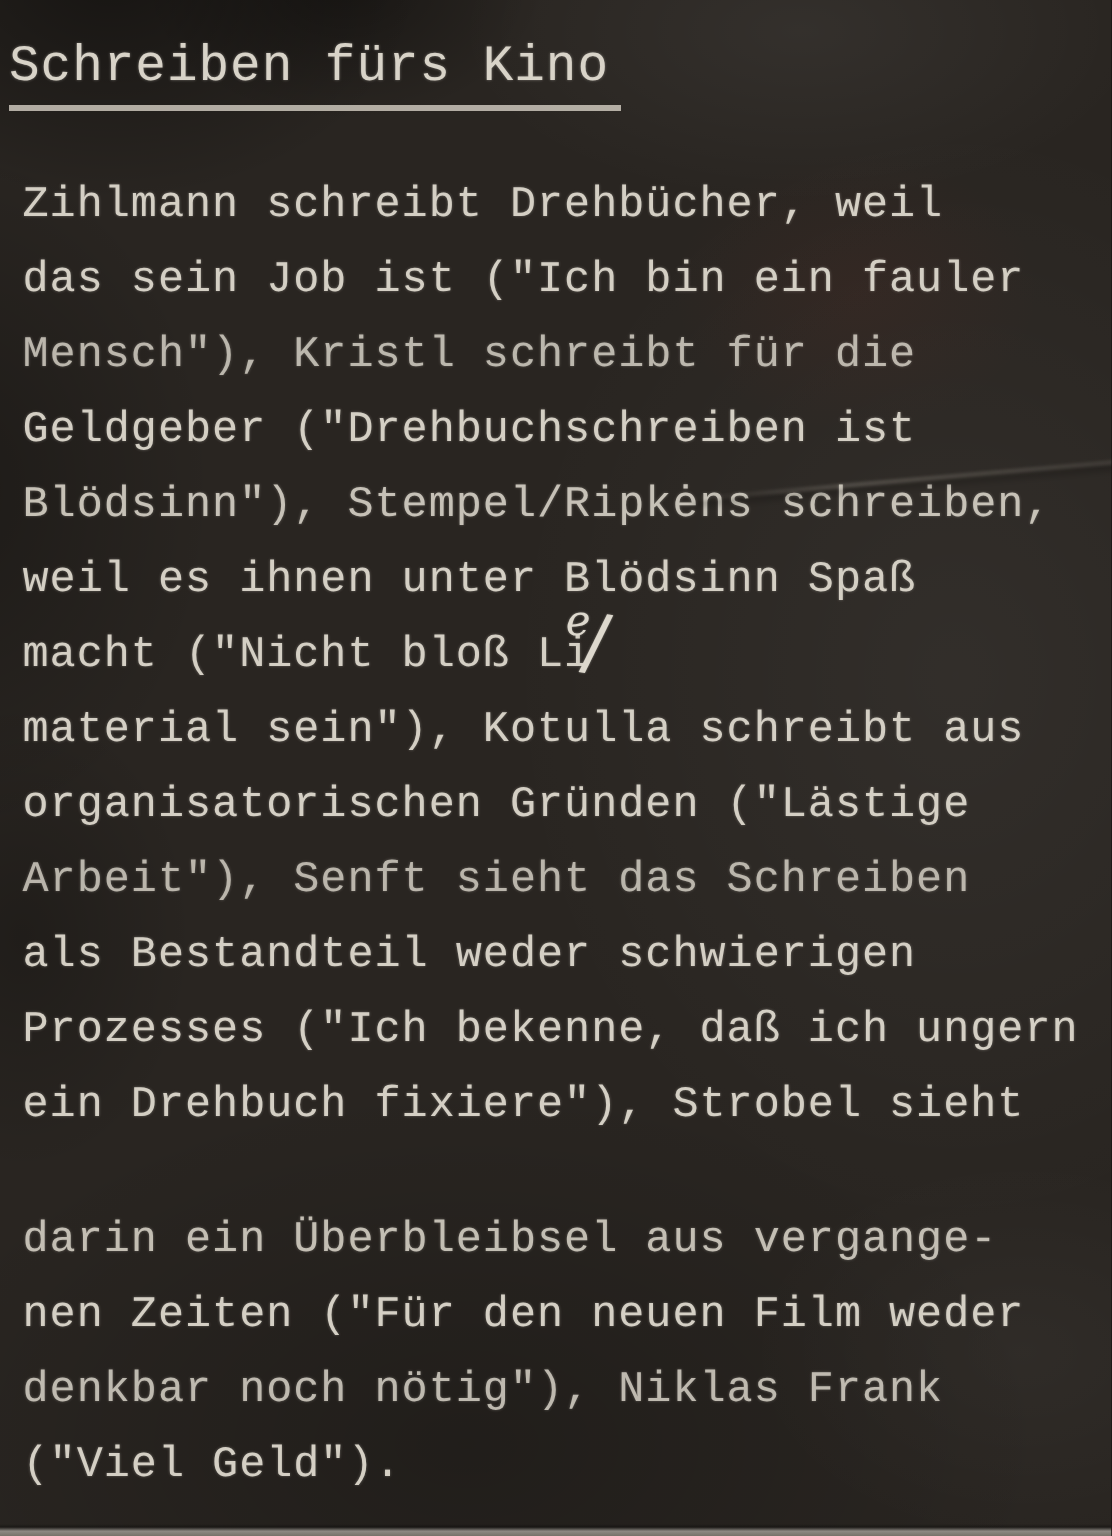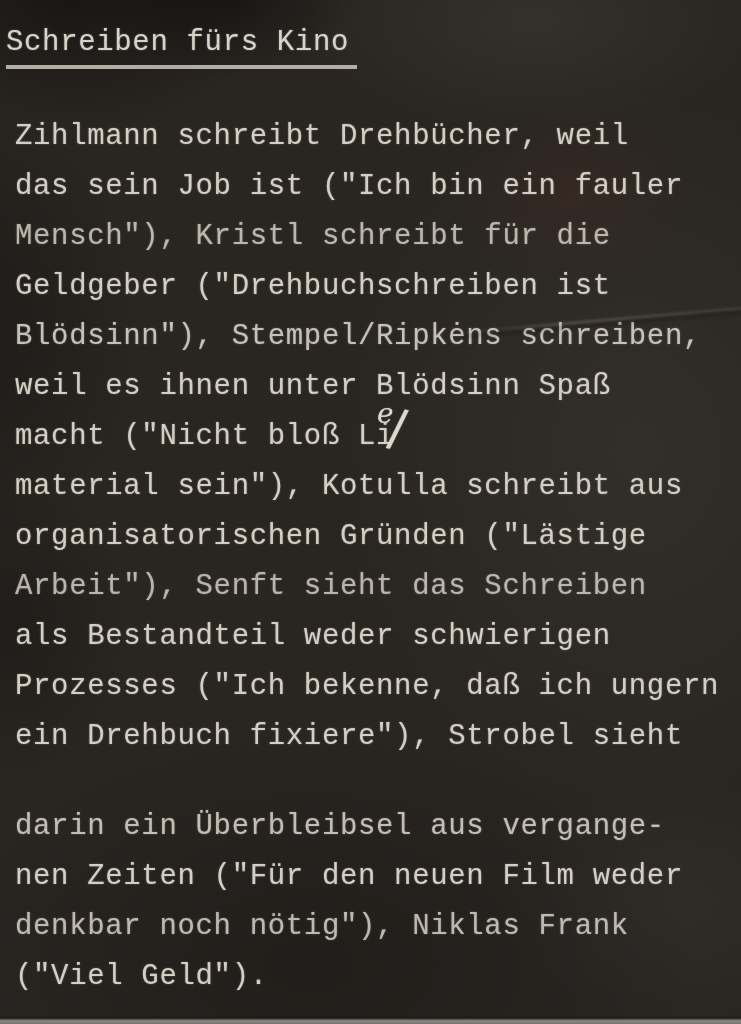--- a/index.html
+++ b/index.html
@@ -51,21 +51,21 @@
     background: linear-gradient(to bottom,
         rgba(0,0,0,0) 0%, rgba(0,0,0,0.30) 25%, #8d8983 60%, #767269 100%);
   }
 
   .title {
     position: absolute;
     left: 6px;
     top: 26px;
     margin: 0;
     font-weight: normal;
-    font-size: 29px;
+    font-size: 34px;
     letter-spacing: 0.65px;
     color: #d8d3c8;
     text-shadow: 0 0 2px rgba(216,211,201,0.45);
     padding: 0 8px 6px 0;
     border-bottom: 4px solid rgba(210,204,193,0.82);
     white-space: pre;
   }
 
   .lines {
     position: absolute;

